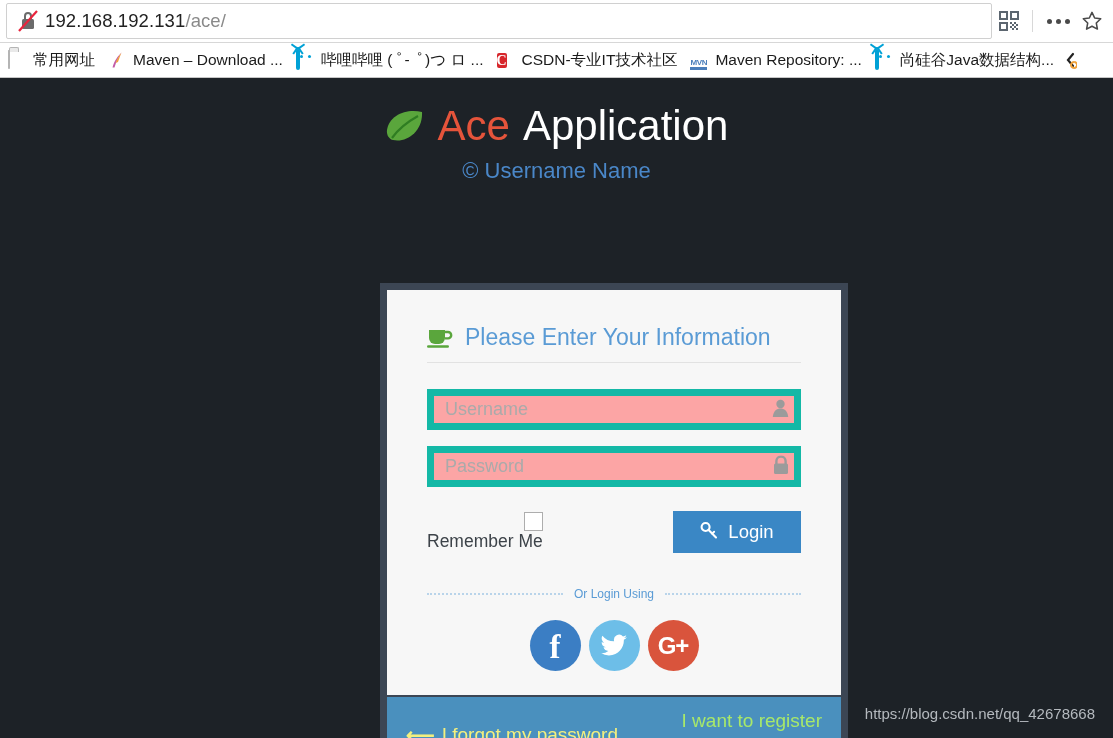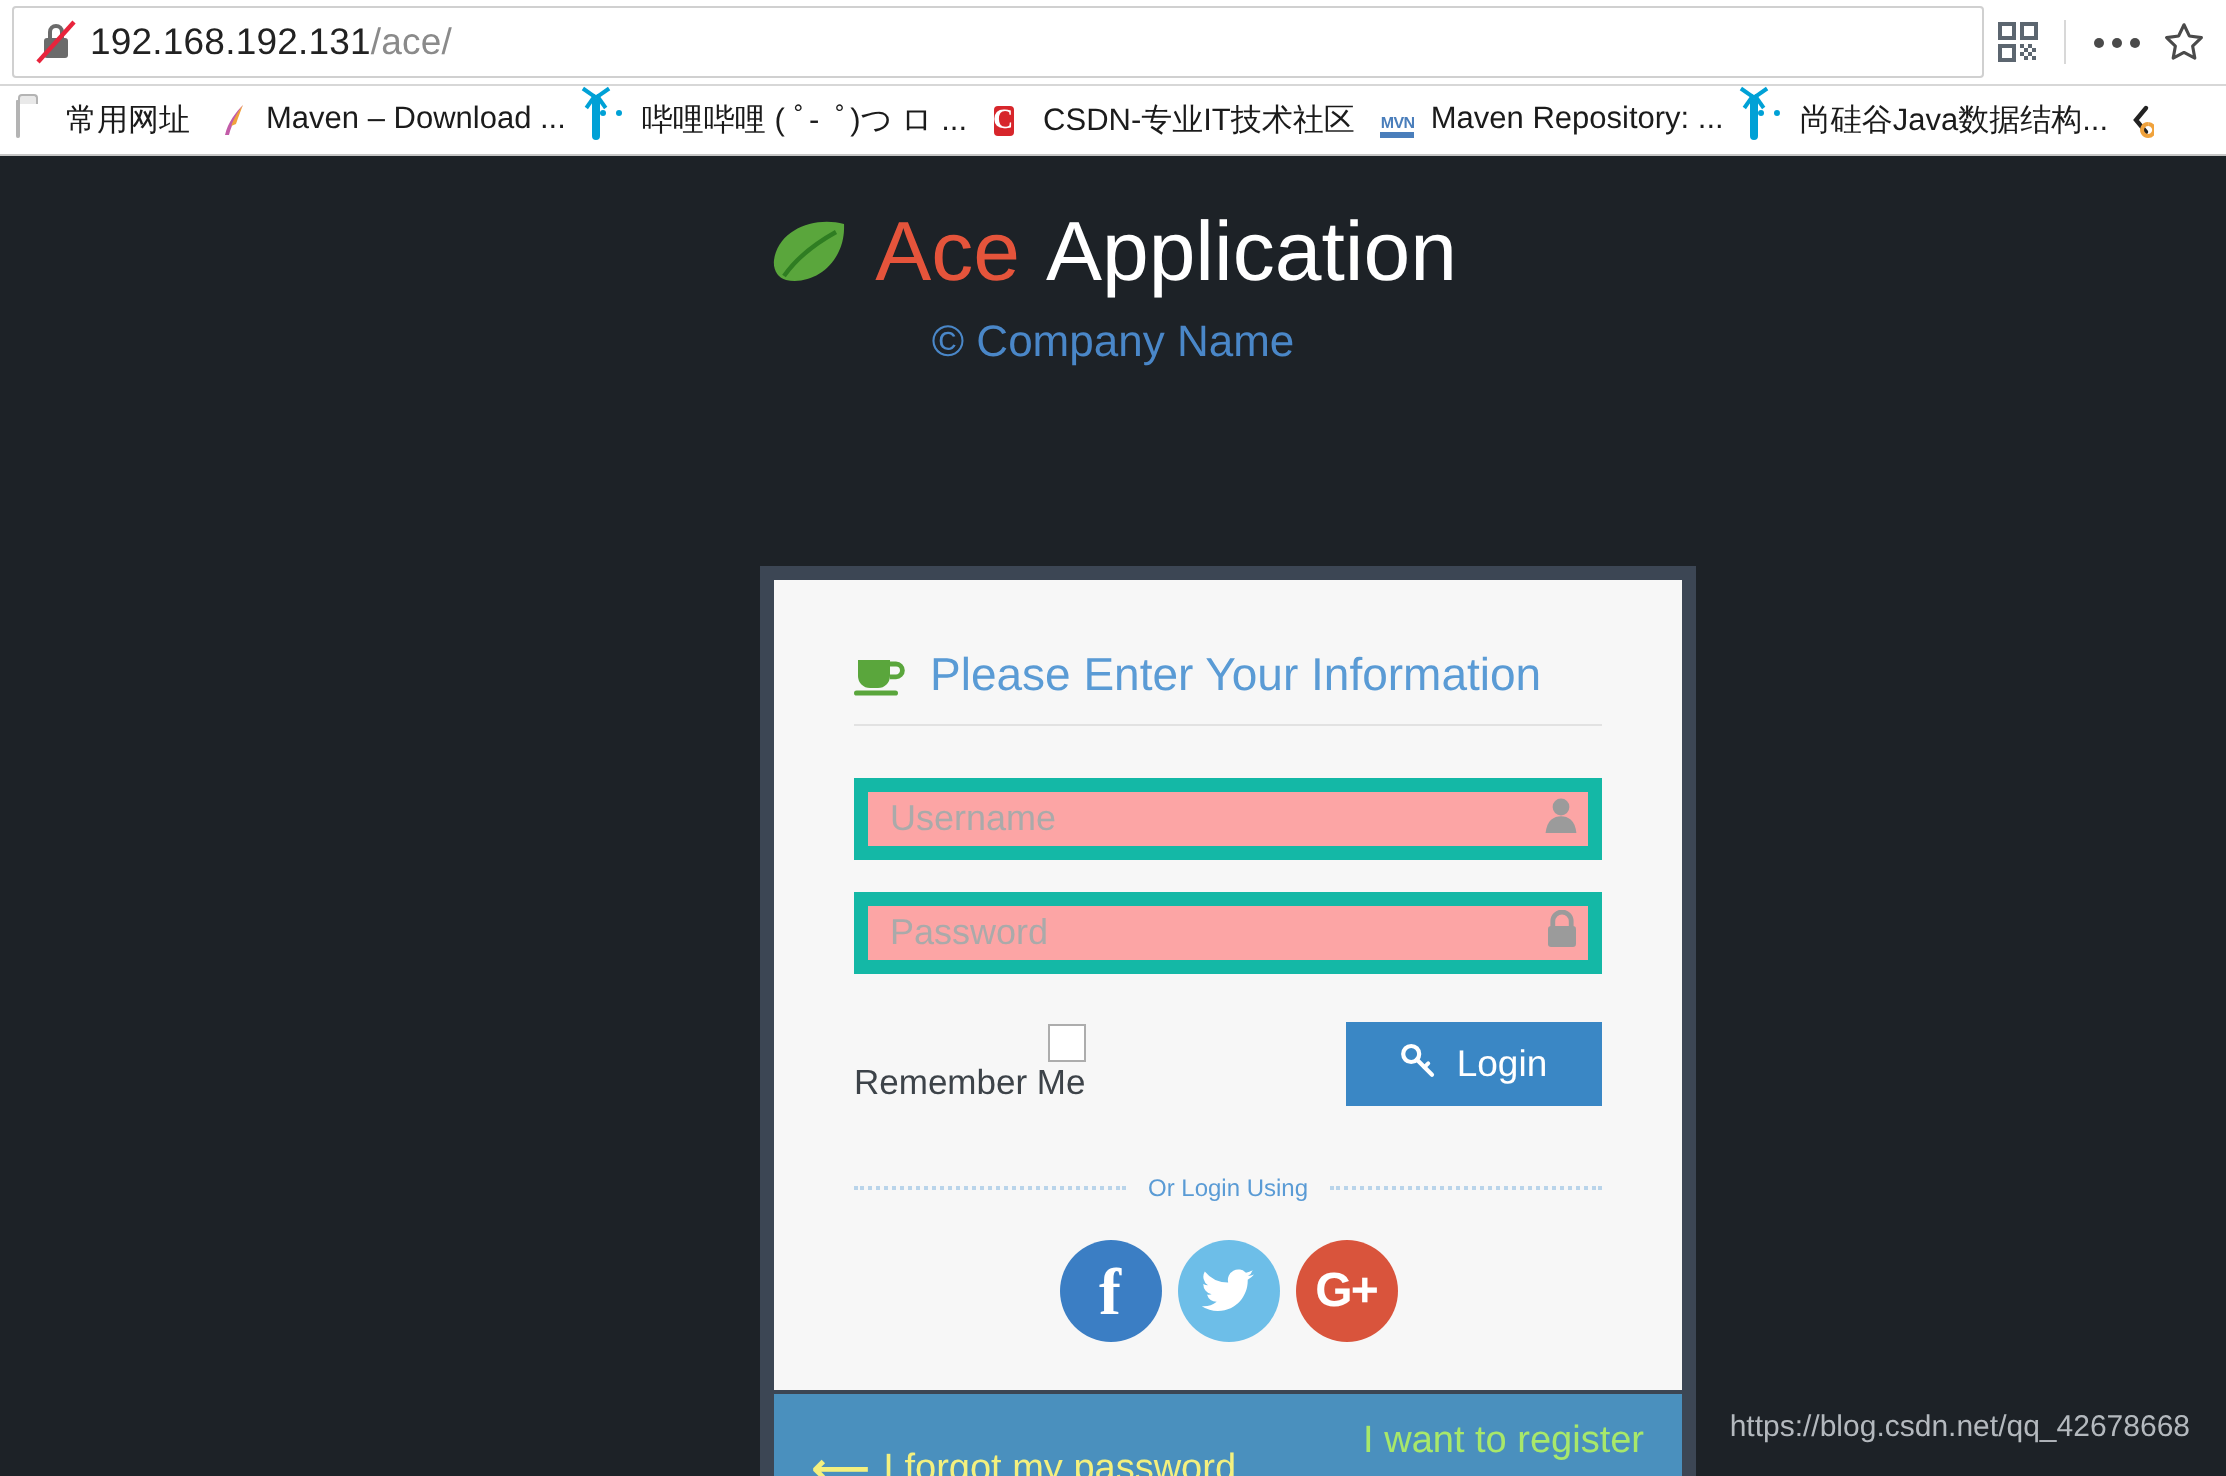--- a/index.html
+++ b/index.html
@@ -402,21 +402,21 @@
     <div class="brand-title">
       <span>
         <svg class="leaf-icon" width="40" height="34" viewBox="0 0 40 34">
           <path d="M37 3 C22 -1 4 6 2 21 C1.4 26 4 30 8 31 C22 34 38 22 37 3 Z" fill="#5aa63c"></path>
           <path d="M33 7 C24 12 14 19 7 29" fill="none" stroke="#2f7d22" stroke-width="2.2"></path>
         </svg>
       </span>
       <span class="brand-ace">Ace</span>
       <span class="brand-app">Application</span>
     </div>
-    <div class="brand-sub">© Company Name</div>
+    <div class="brand-sub">© Username Name</div>
   </div>
 
   <div class="login-card">
     <div class="card-body">
 
       <div class="card-heading">
         <span>
           <svg class="cup-icon" width="26" height="22" viewBox="0 0 26 22">
             <path d="M2 3 H18 V11 a6 6 0 0 1 -6 6 H8 a6 6 0 0 1 -6 -6 Z" fill="#5aa63c"></path>
             <path d="M18 5 h3 a3.2 3.2 0 0 1 0 6.4 h-3" fill="none" stroke="#5aa63c" stroke-width="2.4"></path>

